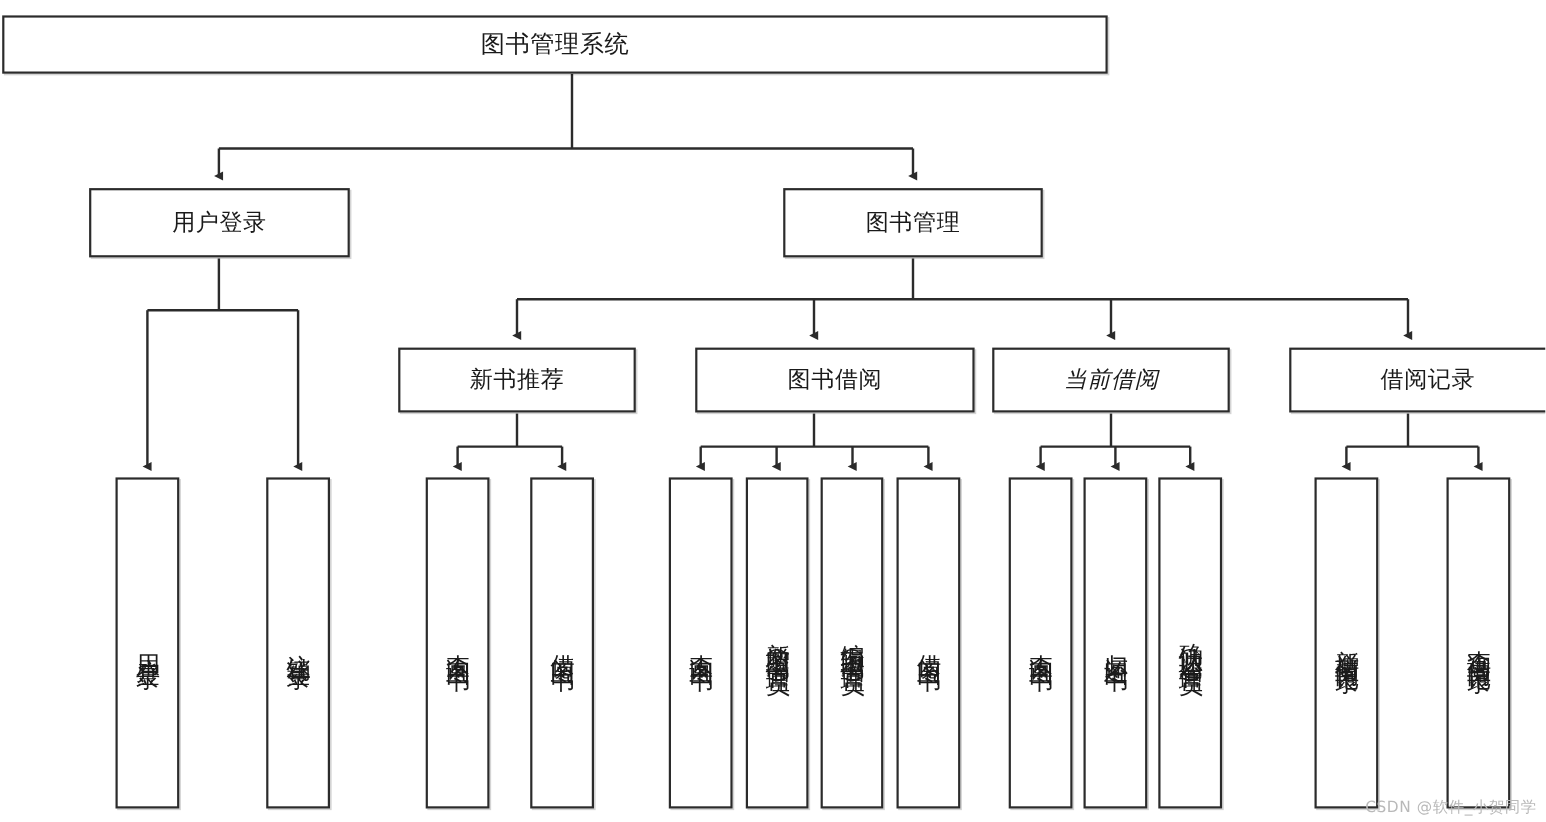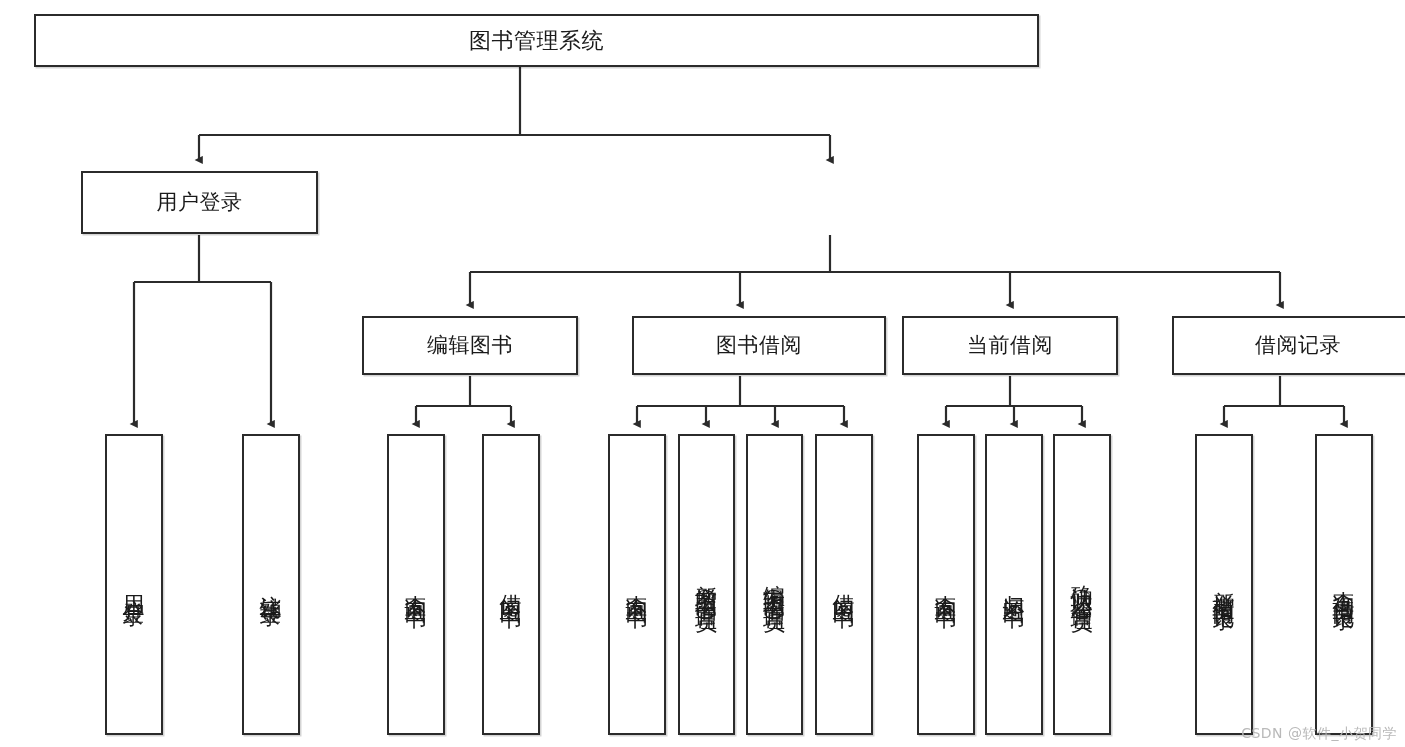--- a/index.html
+++ b/index.html
@@ -124,35 +124,38 @@
       <path d="M1014,406 L1014,424" marker-end="url(#arrow)"></path>
       <path d="M1082,406 L1082,424" marker-end="url(#arrow)"></path>
 
       <path d="M1280,376 L1280,406"></path>
       <path d="M1224,406 L1344,406"></path>
       <path d="M1224,406 L1224,424" marker-end="url(#arrow)"></path>
       <path d="M1344,406 L1344,424" marker-end="url(#arrow)"></path>
     </g>
   </svg>
 
-  <div class="node h root" style="left:34px; top:14px; width:1005px; height:53px;">
+  <div class="node h root" style="left:2px; top:14px; width:1005px; height:53px;">
     <span class="label">图书管理系统</span>
   </div>
 
   <div class="node h" style="left:81px; top:171px; width:237px; height:63px;">
     <span class="label">用户登录</span>
   </div>
+  <div class="node h" style="left:712px; top:171px; width:236px; height:63px;">
+    <span class="label">图书管理</span>
+  </div>
 
   <div class="node h" style="left:362px; top:316px; width:216px; height:59px;">
-    <span class="label">编辑图书</span>
+    <span class="label">新书推荐</span>
   </div>
   <div class="node h" style="left:632px; top:316px; width:254px; height:59px;">
     <span class="label">图书借阅</span>
   </div>
-  <div class="node h" style="left:902px; top:316px; width:216px; height:59px;">
+  <div class="node h" style="left:902px; top:316px; width:216px; height:59px;font-style:italic;">
     <span class="label">当前借阅</span>
   </div>
   <div class="node h" style="left:1172px; top:316px; width:252px; height:59px;">
     <span class="label">借阅记录</span>
   </div>
 
   <div class="node v" style="left:105px; top:434px; width:58px; height:301px;">
     <span class="label">用户登录</span>
   </div>
   <div class="node v" style="left:242px; top:434px; width:58px; height:301px;">

